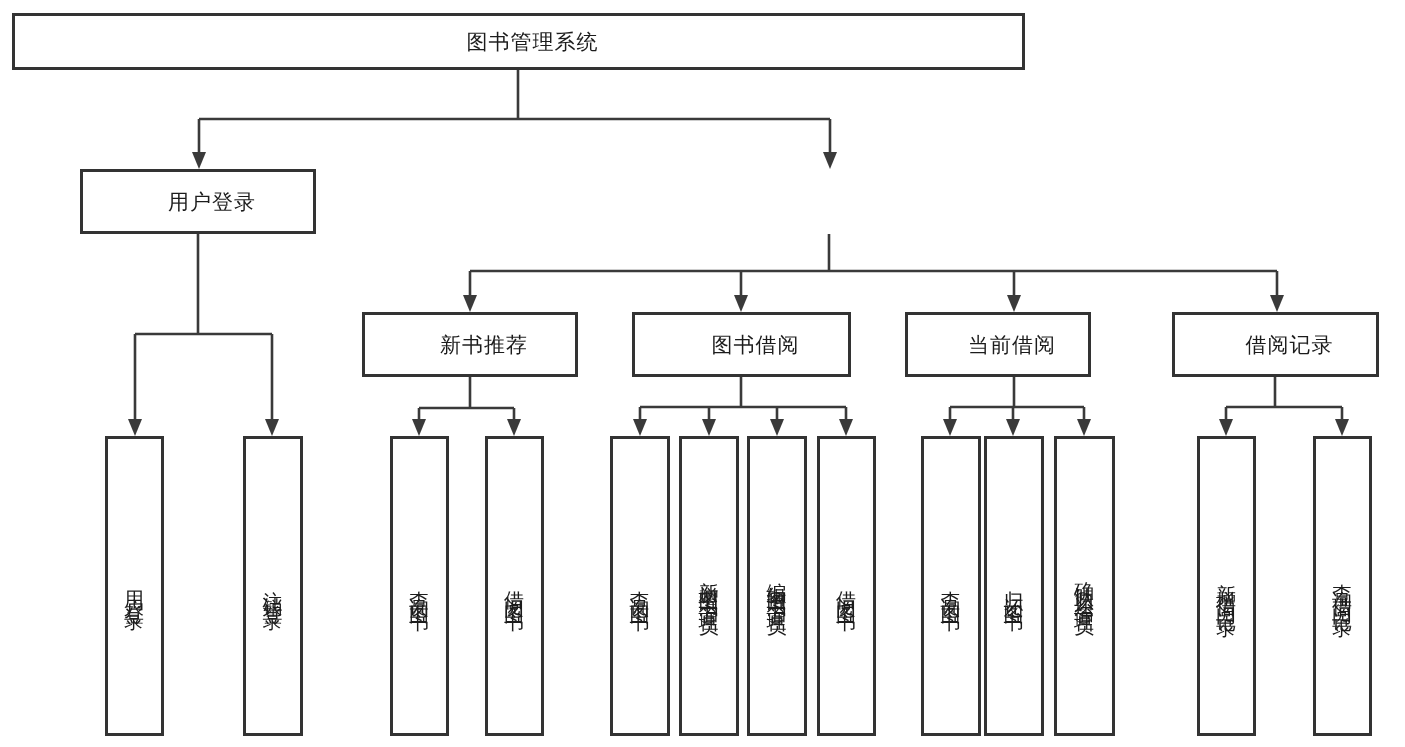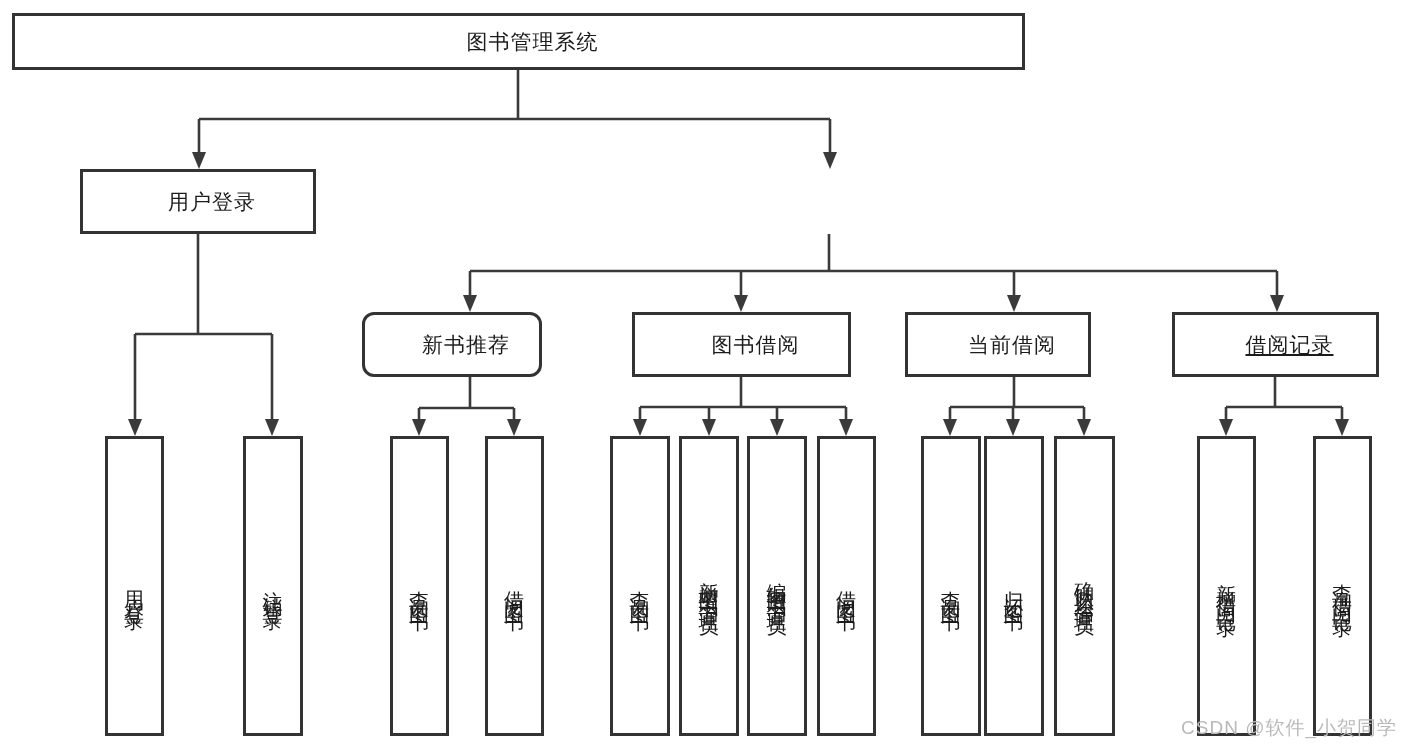--- a/index.html
+++ b/index.html
@@ -88,30 +88,30 @@
   </svg>
 
   <div class="node hbox" style="left:12px;top:13px;width:1013px;height:57px;">
     <span>图书管理系统</span>
   </div>
 
   <div class="node hbox" style="left:80px;top:169px;width:236px;height:65px;">
     <span>用户登录</span>
   </div>
 
-  <div class="node hbox" style="left:362px;top:312px;width:180px;height:65px;border-radius:12px;">
+  <div class="node hbox" style="left:362px;top:312px;width:216px;height:65px;">
     <span>新书推荐</span>
   </div>
   <div class="node hbox" style="left:632px;top:312px;width:219px;height:65px;">
     <span>图书借阅</span>
   </div>
   <div class="node hbox" style="left:905px;top:312px;width:186px;height:65px;">
     <span>当前借阅</span>
   </div>
-  <div class="node hbox" style="left:1172px;top:312px;width:207px;height:65px;text-decoration:underline;">
+  <div class="node hbox" style="left:1172px;top:312px;width:207px;height:65px;">
     <span>借阅记录</span>
   </div>
 
   <div class="node vbox" style="left:105px;top:436px;width:59px;height:300px;">
     <span>用户登录</span>
   </div>
   <div class="node vbox" style="left:243px;top:436px;width:60px;height:300px;">
     <span>注销登录</span>
   </div>
 
@@ -145,15 +145,14 @@
     <span>确认归还（管理员）</span>
   </div>
 
   <div class="node vbox" style="left:1197px;top:436px;width:59px;height:300px;">
     <span>新增借阅记录</span>
   </div>
   <div class="node vbox" style="left:1313px;top:436px;width:59px;height:300px;">
     <span>查询借阅记录</span>
   </div>
 
-  <div id="watermark">CSDN @软件_小贺同学</div>
 
 </div>
 
 </body></html>

